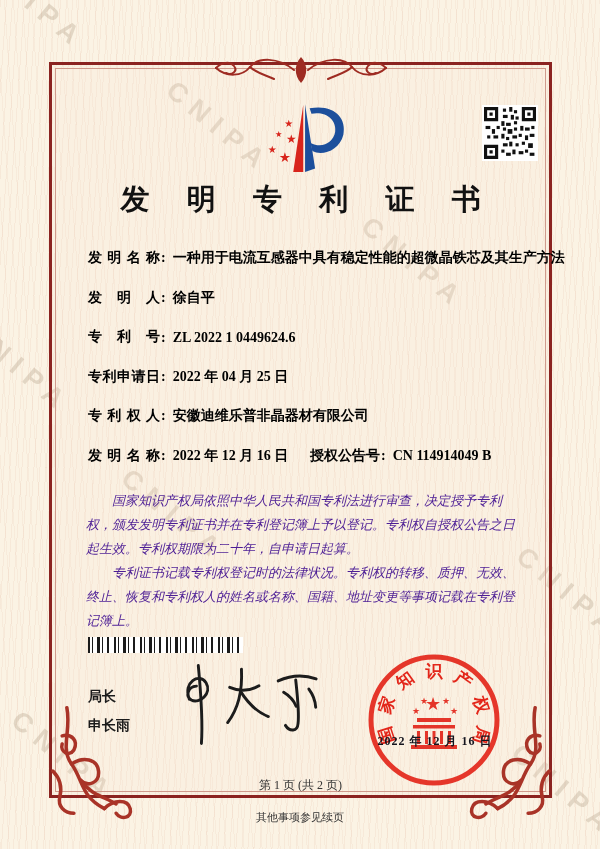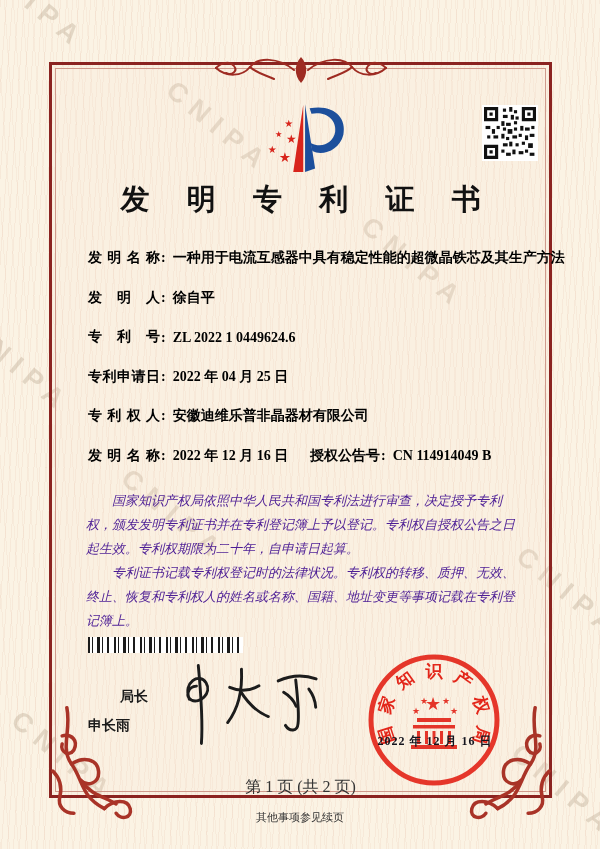--- a/index.html
+++ b/index.html
@@ -56,42 +56,42 @@
     position:absolute;inset:0;
     background-image:repeating-linear-gradient(90deg,
       #1b1b1b 0 2px, transparent 2px 4px,
       #1b1b1b 4px 5px, transparent 5px 9px,
       #1b1b1b 9px 12px, transparent 12px 14px,
       #1b1b1b 14px 15px, transparent 15px 19px,
       #1b1b1b 19px 21px, transparent 21px 26px);
   }
   
   .signer-title{position:absolute;left:36px;top:623px;font-size:14px;font-weight:bold;
-    font-family:"Liberation Sans","DejaVu Sans",sans-serif;color:#1b1b1b;margin-left:32px;}
+    font-family:"Liberation Sans","DejaVu Sans",sans-serif;color:#1b1b1b;}
   .signer-name{position:absolute;left:36px;top:652px;font-size:14px;font-weight:bold;
     font-family:"Liberation Sans","DejaVu Sans",sans-serif;color:#1b1b1b;}
   .signature{position:absolute;left:118px;top:588px;width:156px;height:96px;transform:rotate(-3deg);}
   
   .seal{position:absolute;left:314px;top:587px;width:136px;height:136px;z-index:2;}
   .seal svg{position:absolute;inset:0;}
   .seal-char{
     position:absolute;font-size:17px;font-weight:bold;color:#e3261a;
     font-family:"Liberation Serif","DejaVu Serif",serif;line-height:1;
   }
   .seal-date{
     position:absolute;left:318px;top:668px;width:130px;text-align:center;z-index:3;
     font-size:12px;font-weight:bold;color:#14141e;letter-spacing:1px;white-space:nowrap;
   }
   
   .ornament{position:absolute;width:118px;height:122px;z-index:2;}
   .orn-bl{left:-16px;top:638px;}
   .orn-br{left:396px;top:638px;transform:scaleX(-1);}
   .orn-top{position:absolute;left:50%;top:-12px;transform:translateX(-50%);width:190px;height:34px;z-index:2;}
   
-  .page-info{position:absolute;left:0;top:712px;width:100%;text-align:center;font-size:16px;color:#333;}
+  .page-info{position:absolute;left:0;top:712px;width:100%;text-align:center;font-size:12px;color:#333;}
   .cont-note{position:absolute;left:0;top:810px;width:100%;text-align:center;font-size:11px;color:#333;z-index:1;}
 </style>
 </head>
 <body>
 
 <div class="wm-layer">
   <div class="wm" style="left:-30px;top:-12px">CNIPA</div>
   <div class="wm" style="left:155px;top:112px">CNIPA</div>
   <div class="wm" style="left:350px;top:248px">CNIPA</div>
   <div class="wm" style="left:-45px;top:352px">CNIPA</div>

